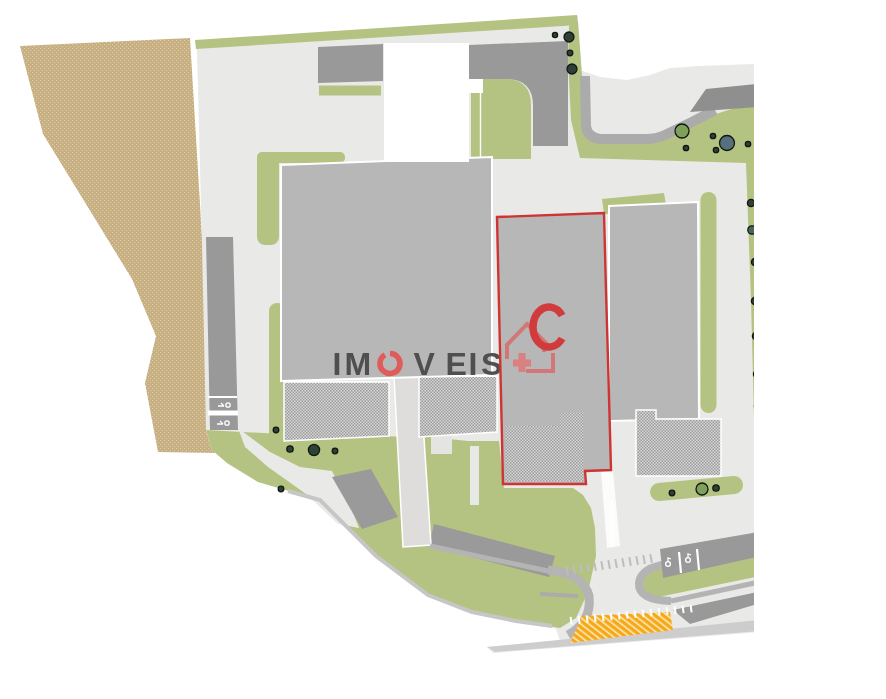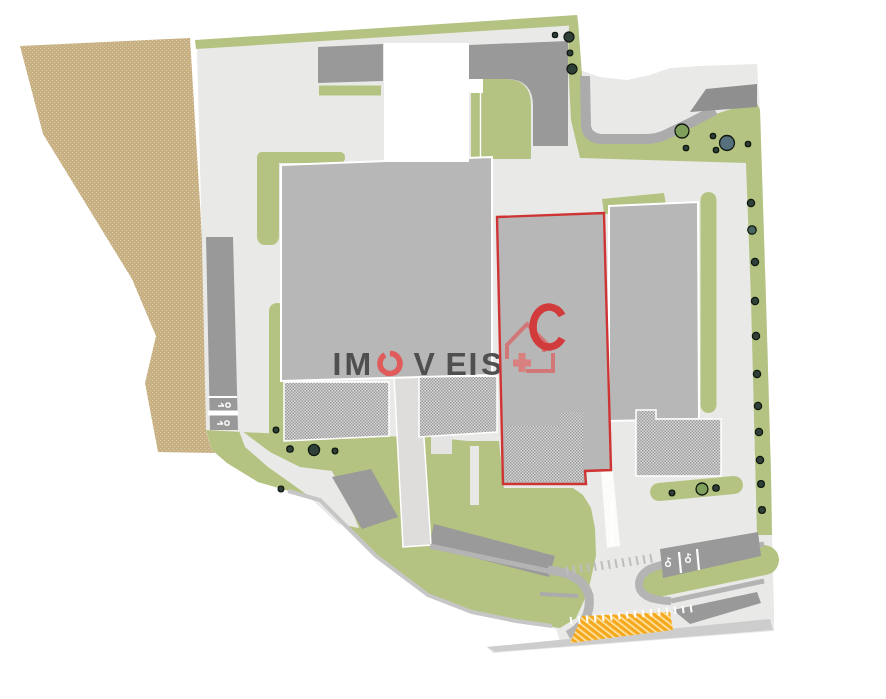--- a/index.html
+++ b/index.html
@@ -1,16 +1,16 @@
 <!DOCTYPE html>
 <html><head>
 <meta charset="utf-8">
 <style>
   html,body{margin:0;padding:0;background:#ffffff;}
-  #wrap{width:886px;height:699px;position:relative;overflow:hidden;background:#fff;border-radius:32px;}
+  #wrap{width:754px;height:699px;position:relative;overflow:hidden;background:#fff;border-radius:32px;}
   svg{display:block;}
   text{font-family:"Liberation Sans", sans-serif;}
 </style>
 </head>
 <body>
 <div id="wrap">
 <svg width="886" height="699" viewBox="0 0 886 699" xmlns="http://www.w3.org/2000/svg">
 <defs>
   <pattern id="tanp" width="4" height="4" patternUnits="userSpaceOnUse">
     <rect width="4" height="4" fill="#c7af82"></rect>

